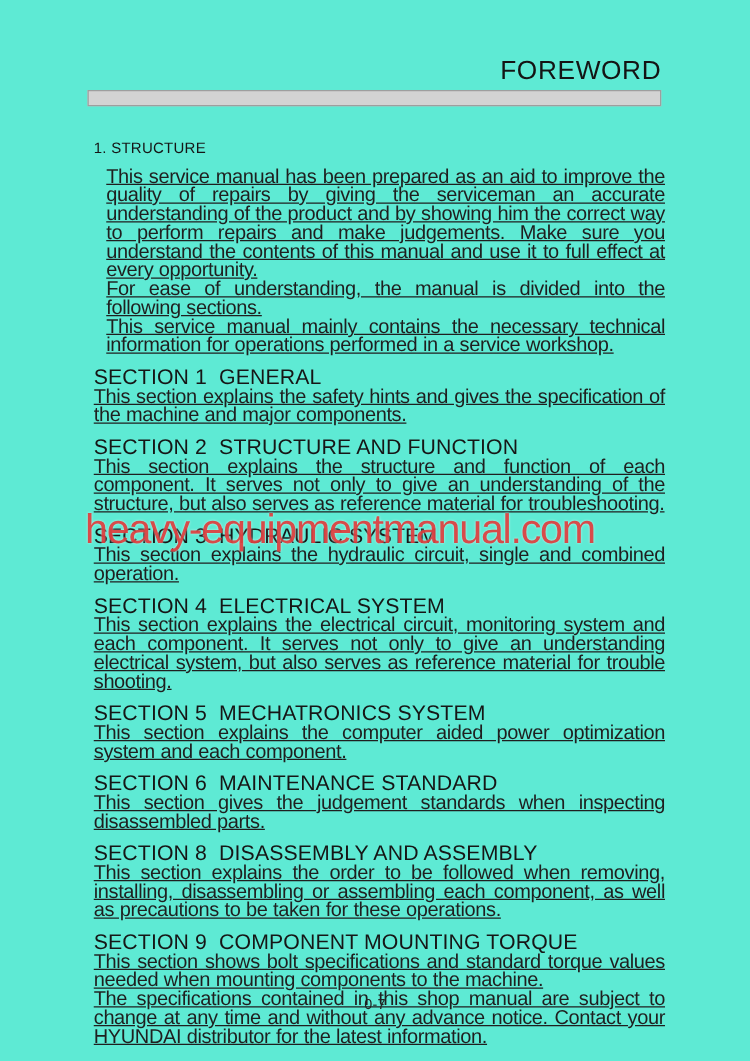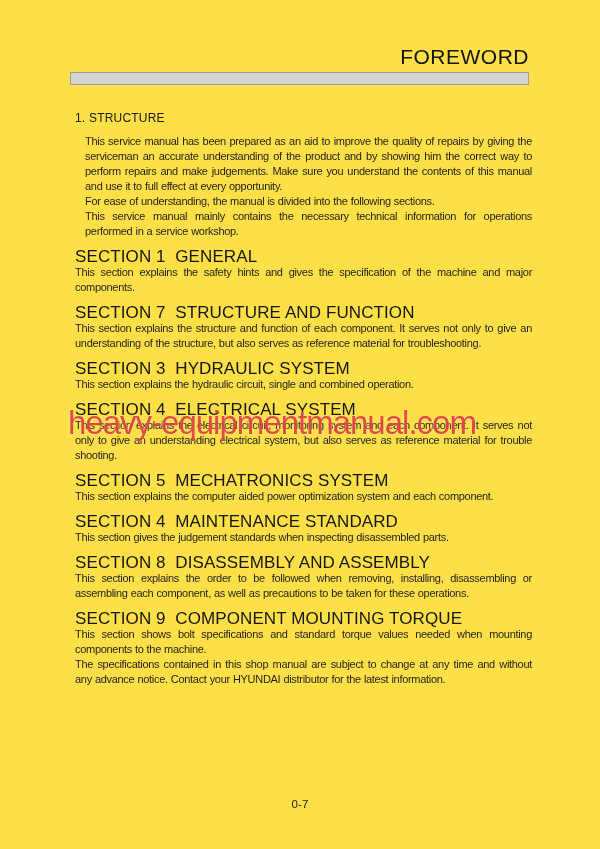--- a/index.html
+++ b/index.html
@@ -1,36 +1,36 @@
 <!DOCTYPE html>
 <html><head>
 <meta charset="utf-8">
 <style>
   html,body{margin:0;padding:0;background:#ffffff;}
   .page{
-    position:relative;width:600px;height:849px;background:#fde047;overflow:hidden;
+    position:relative;width:600px;height:849px;background:#5eead4;overflow:hidden;
     font-family:"Liberation Sans","DejaVu Sans",sans-serif;color:#222222;
   }
   .page-title{
     position:absolute;top:46px;left:0;right:71px;text-align:right;
     font-size:21px;letter-spacing:0.5px;color:#141414;line-height:22px;
   }
   .title-bar{
     position:absolute;top:72px;left:70px;width:459px;height:13px;
     box-sizing:border-box;background:#d3d3d3;border:1px solid #9e9e9e;
   }
   .content{position:absolute;top:104px;left:75px;width:457px;}
   .struct-heading{
     font-size:12px;font-weight:normal;color:#161616;margin:6px 0 8px 0;
     white-space:pre-wrap;letter-spacing:0.2px;line-height:16px;
   }
   .intro{margin-left:10px;width:447px;}
   .body-text{
-    margin:0;font-size:11px;line-height:15px;text-align:justify;
-    letter-spacing:-0.3px;color:#1f1f1f;word-spacing:0.3px;
+    margin:0;font-size:16px;line-height:15px;text-align:justify;
+    letter-spacing:-0.3px;color:#1f1f1f;word-spacing:0.3px;text-decoration:underline;
   }
   .section-block{margin-top:10px;}
   .sec-title{
     font-size:17px;color:#161616;margin:0 0 1px 0;line-height:15px;
     white-space:pre-wrap;letter-spacing:0.1px;
   }
   .closing{}
   .watermark{
     position:absolute;top:401px;left:68px;z-index:5;white-space:nowrap;
     font-size:33px;letter-spacing:-1px;line-height:44px;
@@ -59,42 +59,42 @@
       <p class="body-text">For ease of understanding, the manual is divided into the following sections.</p>
       <p class="body-text">This service manual mainly contains the necessary technical information for operations performed in a service workshop.</p>
     </div>
 
     <div class="section-block">
       <div class="sec-title">SECTION 1  GENERAL</div>
       <p class="body-text">This section explains the safety hints and gives the specification of the machine and major components.</p>
     </div>
 
     <div class="section-block">
-      <div class="sec-title">SECTION 7  STRUCTURE AND FUNCTION</div>
+      <div class="sec-title">SECTION 2  STRUCTURE AND FUNCTION</div>
       <p class="body-text">This section explains the structure and function of each component.  It serves not only to give an understanding of the structure, but also serves as reference material for troubleshooting.</p>
     </div>
 
     <div class="section-block">
       <div class="sec-title">SECTION 3  HYDRAULIC SYSTEM</div>
       <p class="body-text">This section explains the hydraulic circuit, single and combined operation.</p>
     </div>
 
     <div class="section-block">
       <div class="sec-title">SECTION 4  ELECTRICAL SYSTEM</div>
       <p class="body-text">This section explains the electrical circuit, monitoring system and each component.  It serves not only to give an understanding electrical system, but also serves as reference material for trouble shooting.</p>
     </div>
 
     <div class="section-block">
       <div class="sec-title">SECTION 5  MECHATRONICS SYSTEM</div>
       <p class="body-text">This section explains the computer aided power optimization system and each component.</p>
     </div>
 
 
     <div class="section-block">
-      <div class="sec-title">SECTION 4  MAINTENANCE STANDARD</div>
+      <div class="sec-title">SECTION 6  MAINTENANCE STANDARD</div>
       <p class="body-text">This section gives the judgement standards when inspecting disassembled parts.</p>
     </div>
 
     <div class="section-block">
       <div class="sec-title">SECTION 8  DISASSEMBLY AND ASSEMBLY</div>
       <p class="body-text">This section explains the order to be followed when removing, installing, disassembling or assembling each component, as well as precautions to be taken for these operations.</p>
     </div>
 
     <div class="section-block">
       <div class="sec-title">SECTION 9  COMPONENT MOUNTING TORQUE</div>

